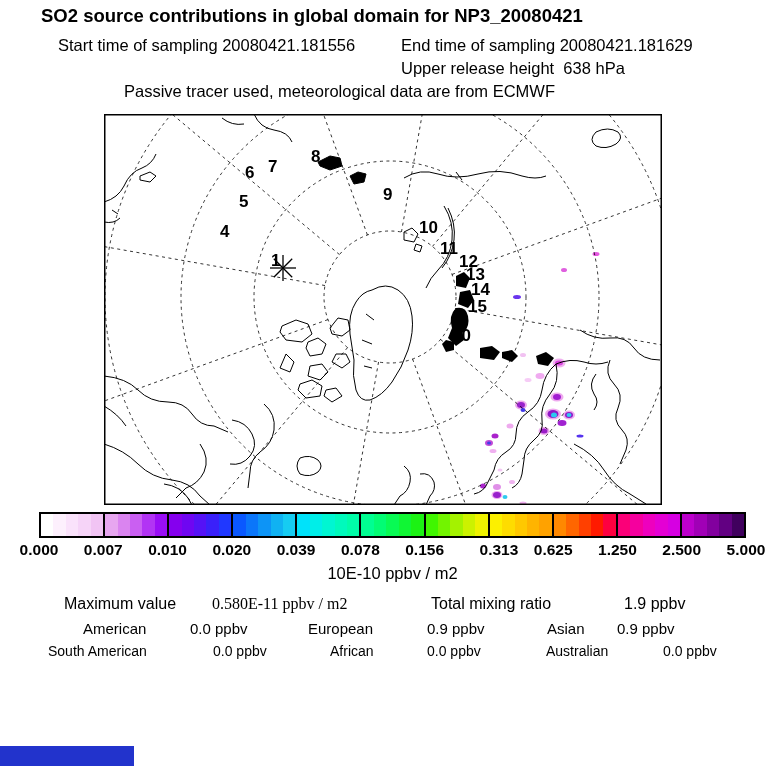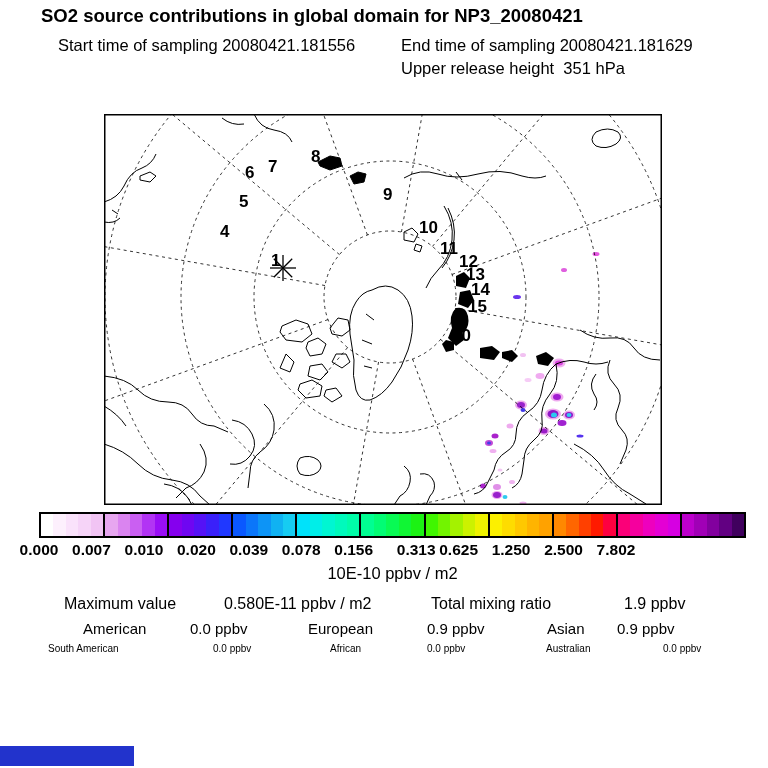--- a/index.html
+++ b/index.html
@@ -12,42 +12,43 @@
   .l3a{left:89px; top:59px;font-size:16.5px;}
   .l3b{left:401px;top:59px;font-size:16.5px;}
   .l4 {left:124px;top:82px;font-size:16.5px;}
   #map{position:absolute;left:104px;top:114px;}
   .traj{font-family:"Liberation Sans",sans-serif;font-size:17px;font-weight:700;fill:#000;}
   #cbar{position:absolute;left:39px;top:512px;width:707px;height:26px;
         border:2px solid #000;box-sizing:border-box;display:flex;background:#fff;}
   .seg{flex:1;display:flex;border-left:2px solid #000;}
   .seg:first-child{border-left:0;}
   .cell{flex:1;}
-  #cbar-labels{position:absolute;left:39px;top:541px;width:577px;height:18px;}
+  #cbar-labels{position:absolute;left:39px;top:541px;width:707px;height:18px;}
   #cbar-labels span{position:absolute;transform:translateX(-50%);font-weight:700;
                     font-size:15.5px;white-space:pre;}
   .unit{position:absolute;left:39px;top:564px;width:707px;text-align:center;font-size:16.5px;}
   .stat{position:absolute;font-size:16px;white-space:pre;}
-  .s-maxlab{left:64px;top:595px;} .s-maxval{left:224px;top:595px;}
+  .s-maxlab{left:64px;top:595px;} .s-maxval{left:212px;top:595px;font-family:Liberation Serif, serif;}
   .s-totlab{left:431px;top:595px;} .s-totval{left:624px;top:595px;}
-  .r2{top:620px;font-size:15px;} .r3{top:643px;font-size:10px;}
+  .r2{top:620px;font-size:15px;} .r3{top:643px;font-size:14px;}
   .p-a-n{left:83px;}  .p-a-v{left:190px;}  .p-e-n{left:308px;} .p-e-v{left:427px;}
   .p-as-n{left:547px;}.p-as-v{left:617px;} .p-sa-n{left:48px;} .p-sa-v{left:213px;}
   .p-af-n{left:330px;}.p-af-v{left:427px;} .p-au-n{left:546px;}.p-au-v{left:663px;}
   .bluebar{position:absolute;left:0;top:746px;width:134px;height:20px;}
 </style>
 </head>
 <body>
 
 <div class="canvas">
 
   <div class="hdr title">SO2 source contributions in global domain for NP3_20080421</div>
   <div class="hdr l2a">Start time of sampling 20080421.181556</div>
   <div class="hdr l2b">End time of sampling 20080421.181629</div>
-  <div class="hdr l3b">Upper release height  351 hPa</div>
+  <div class="hdr l3b">Upper release height  638 hPa</div>
+  <div class="hdr l4">Passive tracer used, meteorological data are from ECMWF</div>
 
   <svg id="map" width="558" height="391" viewBox="0 0 558 391">
     <defs>
       <clipPath id="mapclip">
           <rect x="1" y="1" width="556" height="389"></rect>
         </clipPath>
       <filter id="soft" x="-40%" y="-40%" width="180%" height="180%">
         <feGaussianBlur stdDeviation="0.7"></feGaussianBlur>
       </filter>
     </defs>
@@ -275,21 +276,21 @@
       <span style="left: 9.09091%;">0.007</span>
       <span style="left: 18.1818%;">0.010</span>
       <span style="left: 27.2727%;">0.020</span>
       <span style="left: 36.3636%;">0.039</span>
       <span style="left: 45.4545%;">0.078</span>
       <span style="left: 54.5455%;">0.156</span>
       <span style="left: 63.6364%; margin-left: 10px;">0.313</span>
       <span style="left: 72.7273%;">0.625</span>
       <span style="left: 81.8182%;">1.250</span>
       <span style="left: 90.9091%;">2.500</span>
-      <span style="left: 100%;">7.802</span>
+      <span style="left: 100%;">5.000</span>
     </div>
   <div class="unit">10E-10 ppbv / m2</div>
 
   <div class="stat s-maxlab">Maximum value</div>
   <div class="stat s-maxval">0.580E-11 ppbv / m2</div>
   <div class="stat s-totlab">Total mixing ratio</div>
   <div class="stat s-totval">1.9 ppbv</div>
 
   <div class="stat r2 p-a-n">American</div>
   <div class="stat r2 p-a-v">0.0 ppbv</div>

